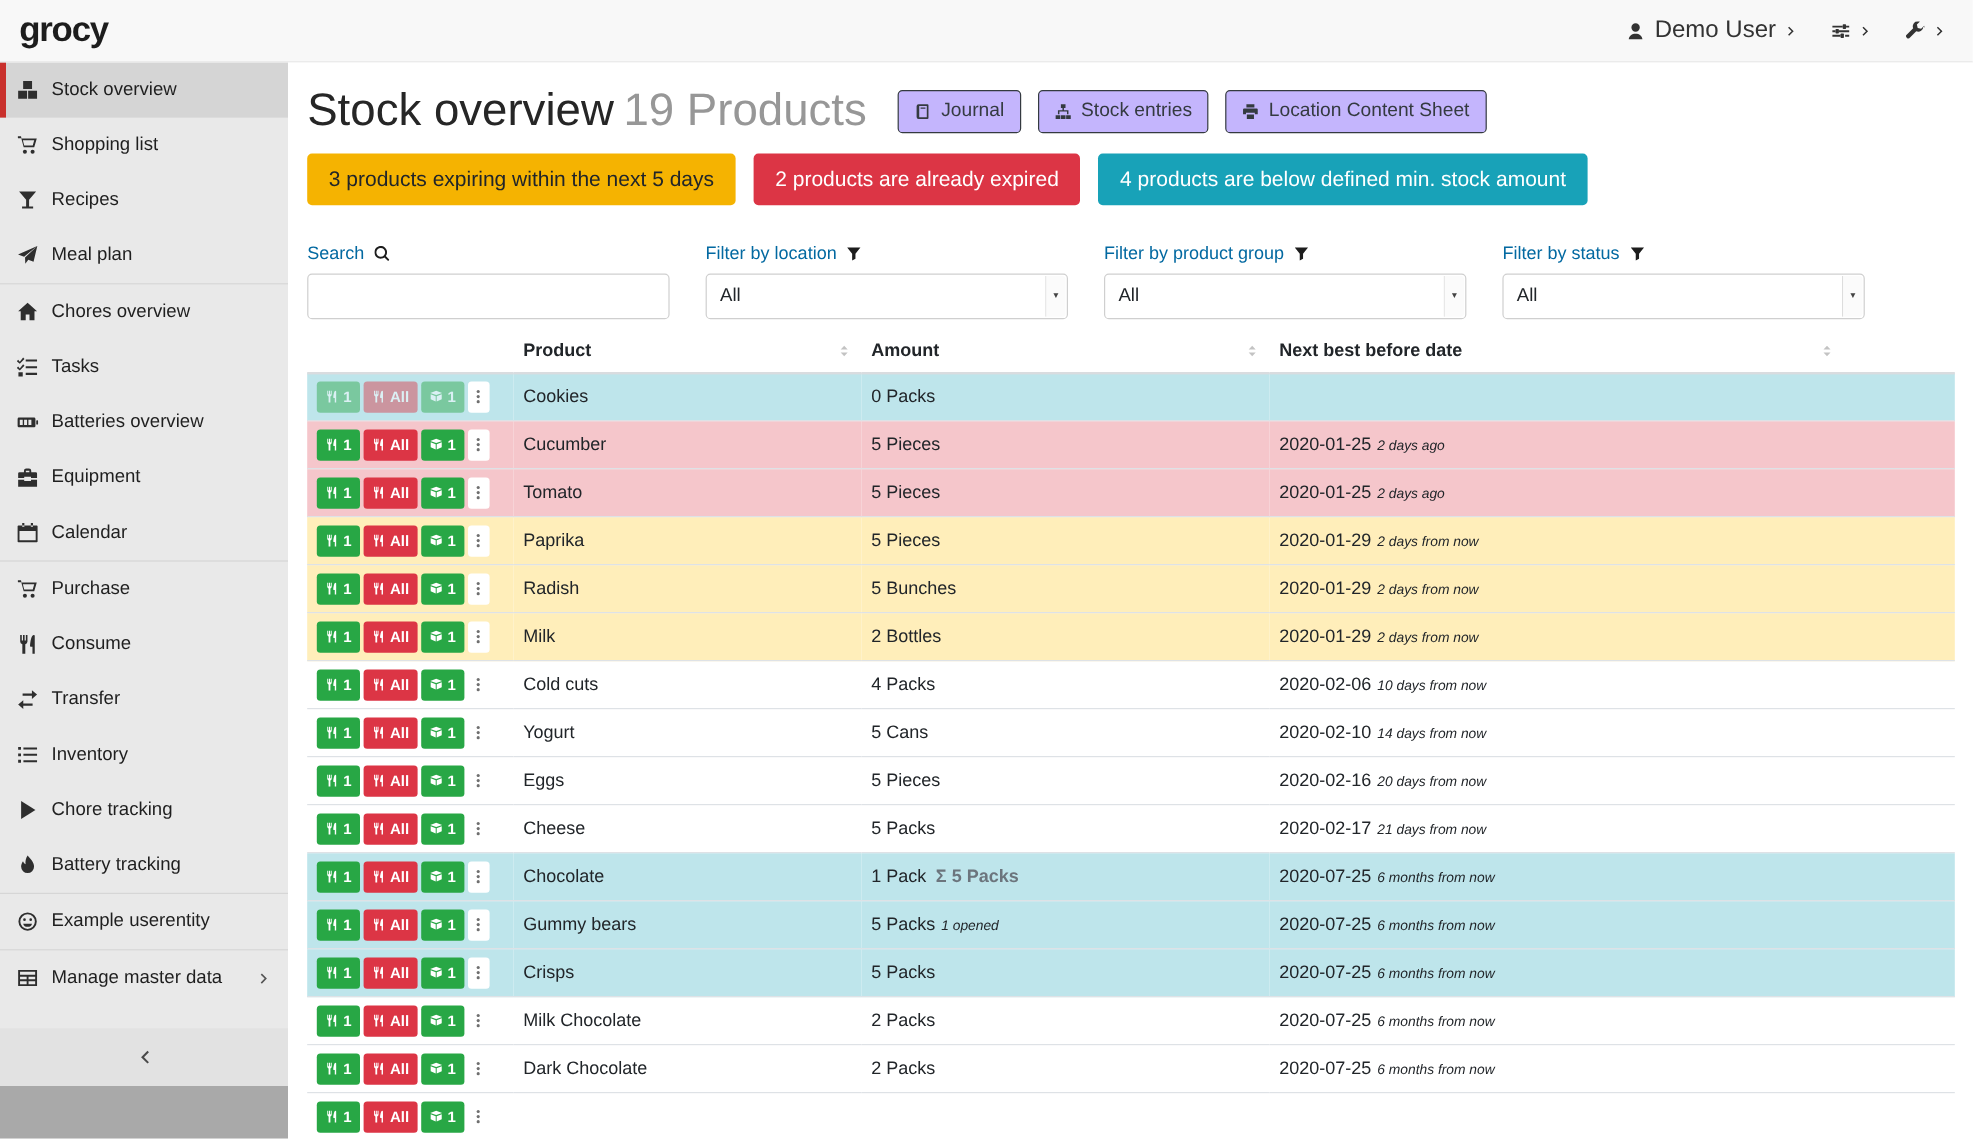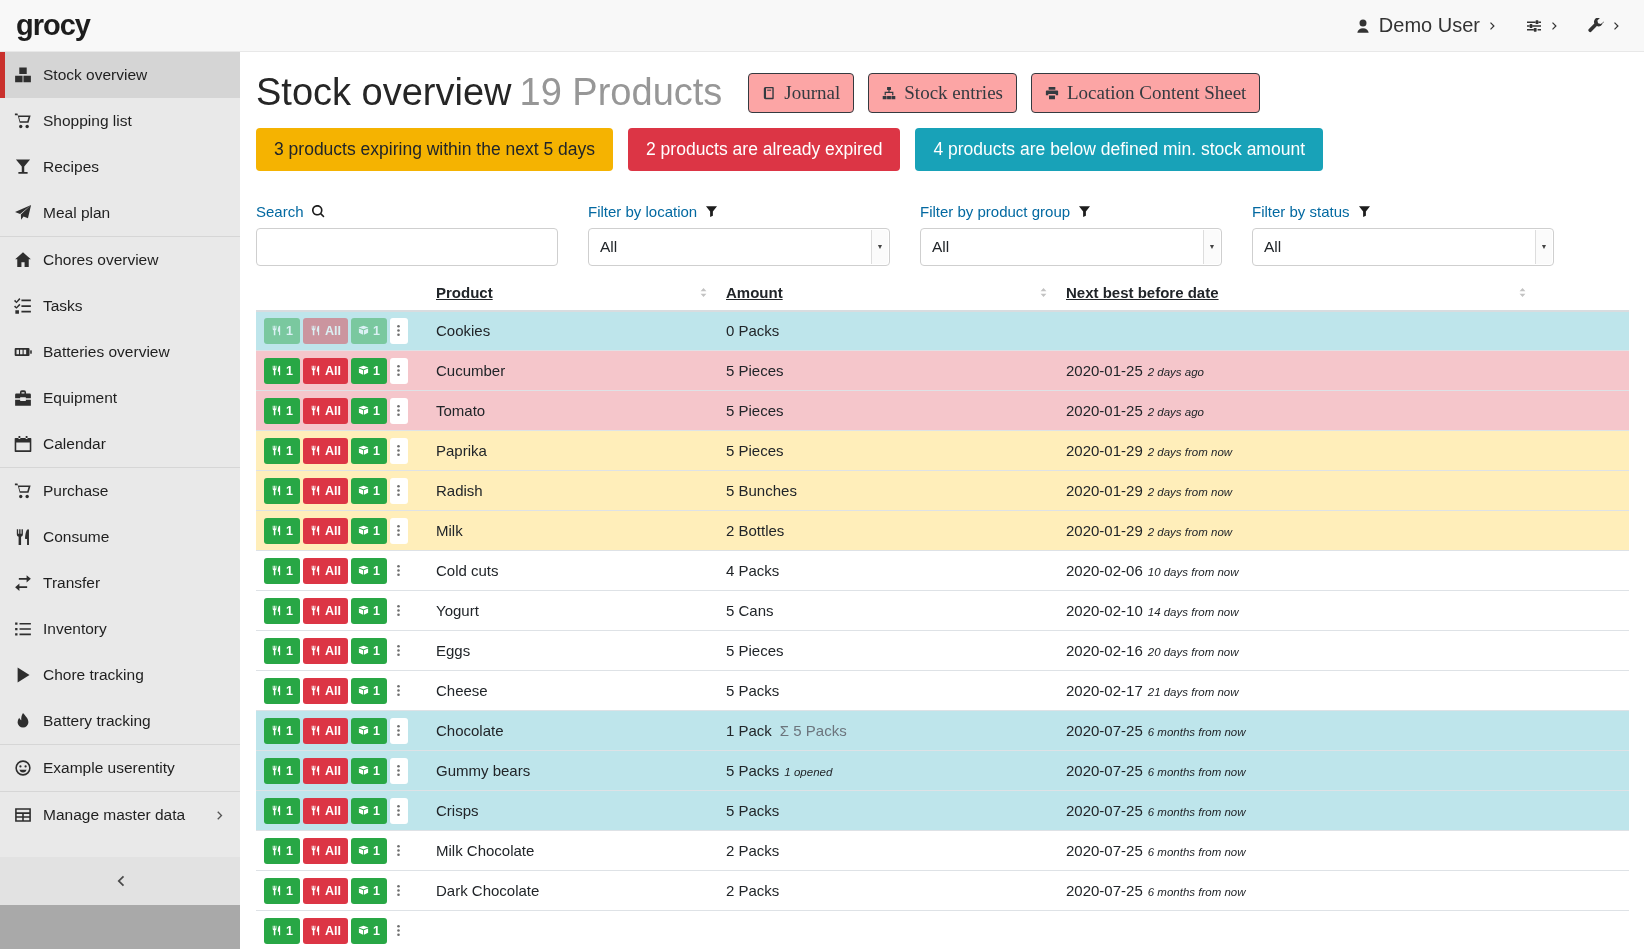--- a/index.html
+++ b/index.html
@@ -36,59 +36,59 @@
   .sidebar-collapse .icon { width:14px; height:14px; }
   .sidebar-footer { height:44px; background:#a9a9a9; flex-shrink:0; }
 
   
   .main { flex:1; background:#fff; padding:18px 15px 4px 16px; overflow:hidden; }
 
   .page-head { display:flex; align-items:center; gap:26px; }
   .page-title { font-size:38px; font-weight:500; color:#262626; line-height:1.2; white-space:nowrap; }
   .page-title .count { color:#979797; font-weight:400; margin-left:8px; }
   .head-buttons { display:flex; gap:14px; }
-  .btn-outline { display:inline-flex; align-items:center; gap:8px; background:#fca5a5; border:1px solid #343a40; color:#343a40; border-radius:4px; padding:8px 13px; font-size:19px; font-family:Liberation Serif, serif; cursor:pointer; white-space:nowrap; }
+  .btn-outline { display:inline-flex; align-items:center; gap:8px; background:#c4b5fd; border:1px solid #343a40; color:#343a40; border-radius:4px; padding:8px 13px; font-size:16px; font-family:Liberation Sans, sans-serif; cursor:pointer; white-space:nowrap; }
   .btn-outline .icon { width:14px; height:14px; }
 
   .alerts { display:flex; gap:15px; margin-top:12px; }
   .alert { border-radius:4px; padding:11px 18px; font-size:17.5px; font-weight:500; cursor:pointer; white-space:nowrap; }
   .alert-warning { background:var(--yellow); color:#212529; }
   .alert-danger  { background:var(--red);   color:#fff; }
   .alert-info    { background:var(--teal);  color:#fff; }
 
   .filters { margin-top:32px; display:grid; grid-template-columns:repeat(4,302px); column-gap:30px; }
   .filter-label { display:flex; align-items:center; gap:8px; font-size:15px; color:#0369a1; }
   .f-ic { width:13px; height:13px; color:#1d1d1d; }
   .control { margin-top:8px; }
   .search-input { width:100%; height:38px; border:1px solid #cfcfcf; border-radius:4px; padding:0 10px; font-size:15px; font-family:inherit; outline:none; background:#fff; display:block; }
   .select { position:relative; height:38px; border:1px solid #cfcfcf; border-radius:4px; background:#fff; display:flex; align-items:center; padding:0 26px 0 11px; font-size:15.5px; cursor:pointer; }
   .select-caret { position:absolute; top:1px; right:1px; bottom:1px; width:17px; border-left:1px solid #ddd; background:#fbfbfb; display:flex; align-items:center; justify-content:center; font-size:7px; color:#444; border-radius:0 3px 3px 0; }
 
   
   .stock-table { width:100%; border-collapse:collapse; margin-top:12px; table-layout:fixed; }
-  thead th { text-align:left; font-size:15px; font-weight:bold; color:#212529; padding:6px 8px 9px; border-bottom:2px solid #d9dcdf; cursor:pointer;text-decoration:underline; }
+  thead th { text-align:left; font-size:15px; font-weight:bold; color:#212529; padding:6px 8px 9px; border-bottom:2px solid #d9dcdf; cursor:pointer; }
   .th-flex { display:flex; align-items:center; justify-content:space-between; gap:6px; }
   .th-bbd .th-flex { padding-right:92px; }
   .sort-ic { width:13px; height:13px; color:#c3c3c3; flex-shrink:0; }
   tbody td { height:40px; padding:0 8px; border-top:1px solid #dee2e6; font-size:15px; vertical-align:middle; }
   tbody tr:first-child td { border-top:none; }
   .row-info    { background:var(--row-info); }
   .row-danger  { background:var(--row-danger); }
   .row-warning { background:var(--row-warning); }
 
   .actions { display:flex; align-items:center; gap:3px; }
   .rbtn { height:26px; display:inline-flex; align-items:center; gap:4px; border:none; border-radius:3px; padding:0 7px; font-size:12.5px; font-weight:bold; color:#fff; font-family:inherit; cursor:pointer; }
   .rbtn .icon { width:11px; height:11px; }
   .rbtn.green { background:var(--green); }
   .rbtn.red   { background:var(--red); }
   .rbtn.dots  { background:#fff; color:#6f6f6f; padding:0; width:18px; justify-content:center; }
   .rbtn.dots .icon { width:13px; height:13px; }
   .muted .rbtn.green, .muted .rbtn.red { opacity:.45; }
 
-  .sum { color:#6c757d; margin-left:8px; }
+  .sum { color:#6c757d; margin-left:8px;font-weight:bold; }
   .small-note { font-size:11.5px; font-style:italic; margin-left:5px; color:#212529; }
 </style>
 </head>
 <body>
 
 <div class="app">
 
   <header class="topbar">
     <div class="logo">grocy</div>
     <div class="topbar-right">

